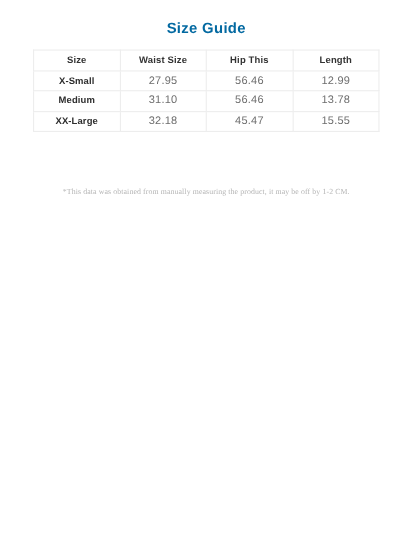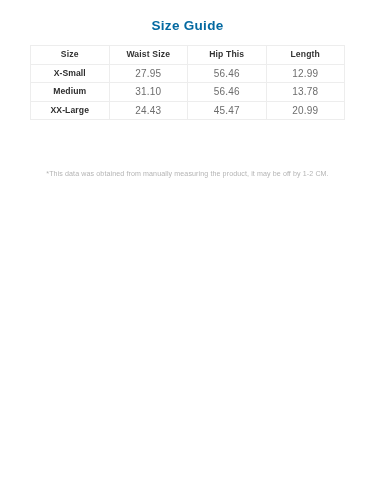--- a/index.html
+++ b/index.html
@@ -77,20 +77,21 @@
   .footnote {
     position: absolute;
     left: 0;
     top: 170px;
     width: 375px;
     text-align: center;
     font-size: 7.1px;
     color: #b4b4b4;
     letter-spacing: 0.1px;
     white-space: nowrap;
+    font-family: Liberation Serif, serif;
   }
 </style>
 </head>
 <body>
 
 <div class="page">
 
   <h1 class="page-title">Size Guide</h1>
 
   <div class="table-wrap">
@@ -117,23 +118,23 @@
           <td class="measure">12.99</td>
         </tr>
         <tr>
           <td class="size-label">Medium</td>
           <td class="measure">31.10</td>
           <td class="measure">56.46</td>
           <td class="measure">13.78</td>
         </tr>
         <tr>
           <td class="size-label">XX-Large</td>
-          <td class="measure">24.43</td>
+          <td class="measure">32.18</td>
           <td class="measure">45.47</td>
-          <td class="measure">20.99</td>
+          <td class="measure">15.55</td>
         </tr>
       </tbody>
     </table>
   </div>
 
   <div class="footnote">*This data was obtained from manually measuring the product, it may be off by 1-2 CM.</div>
 
 </div>
 
 </body></html>

